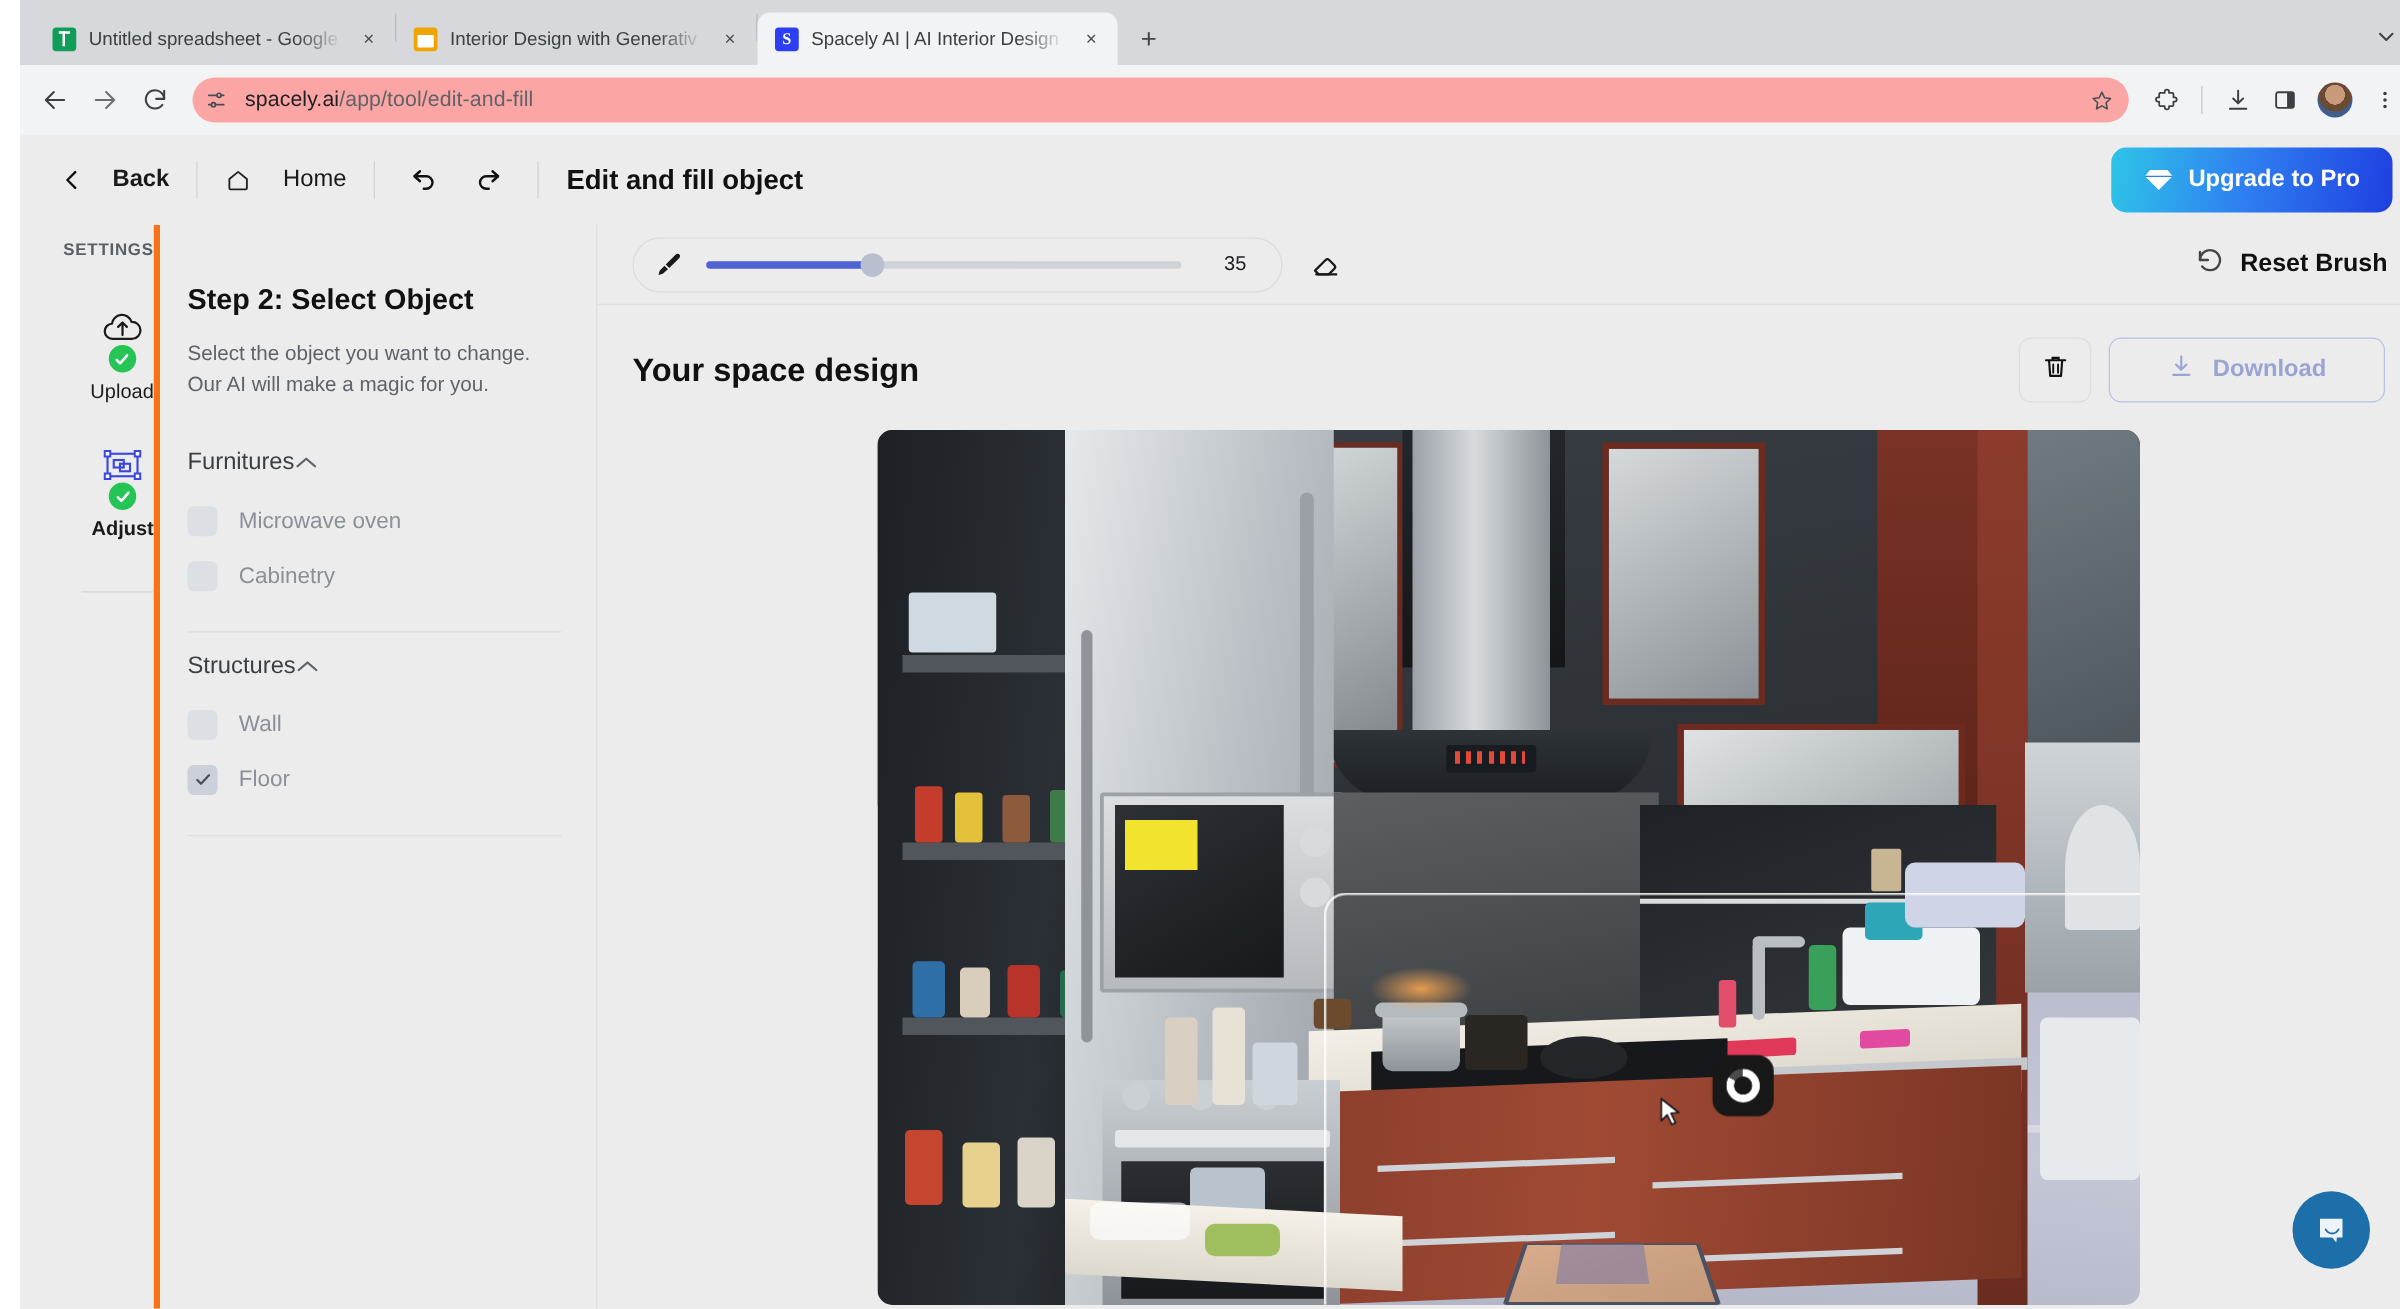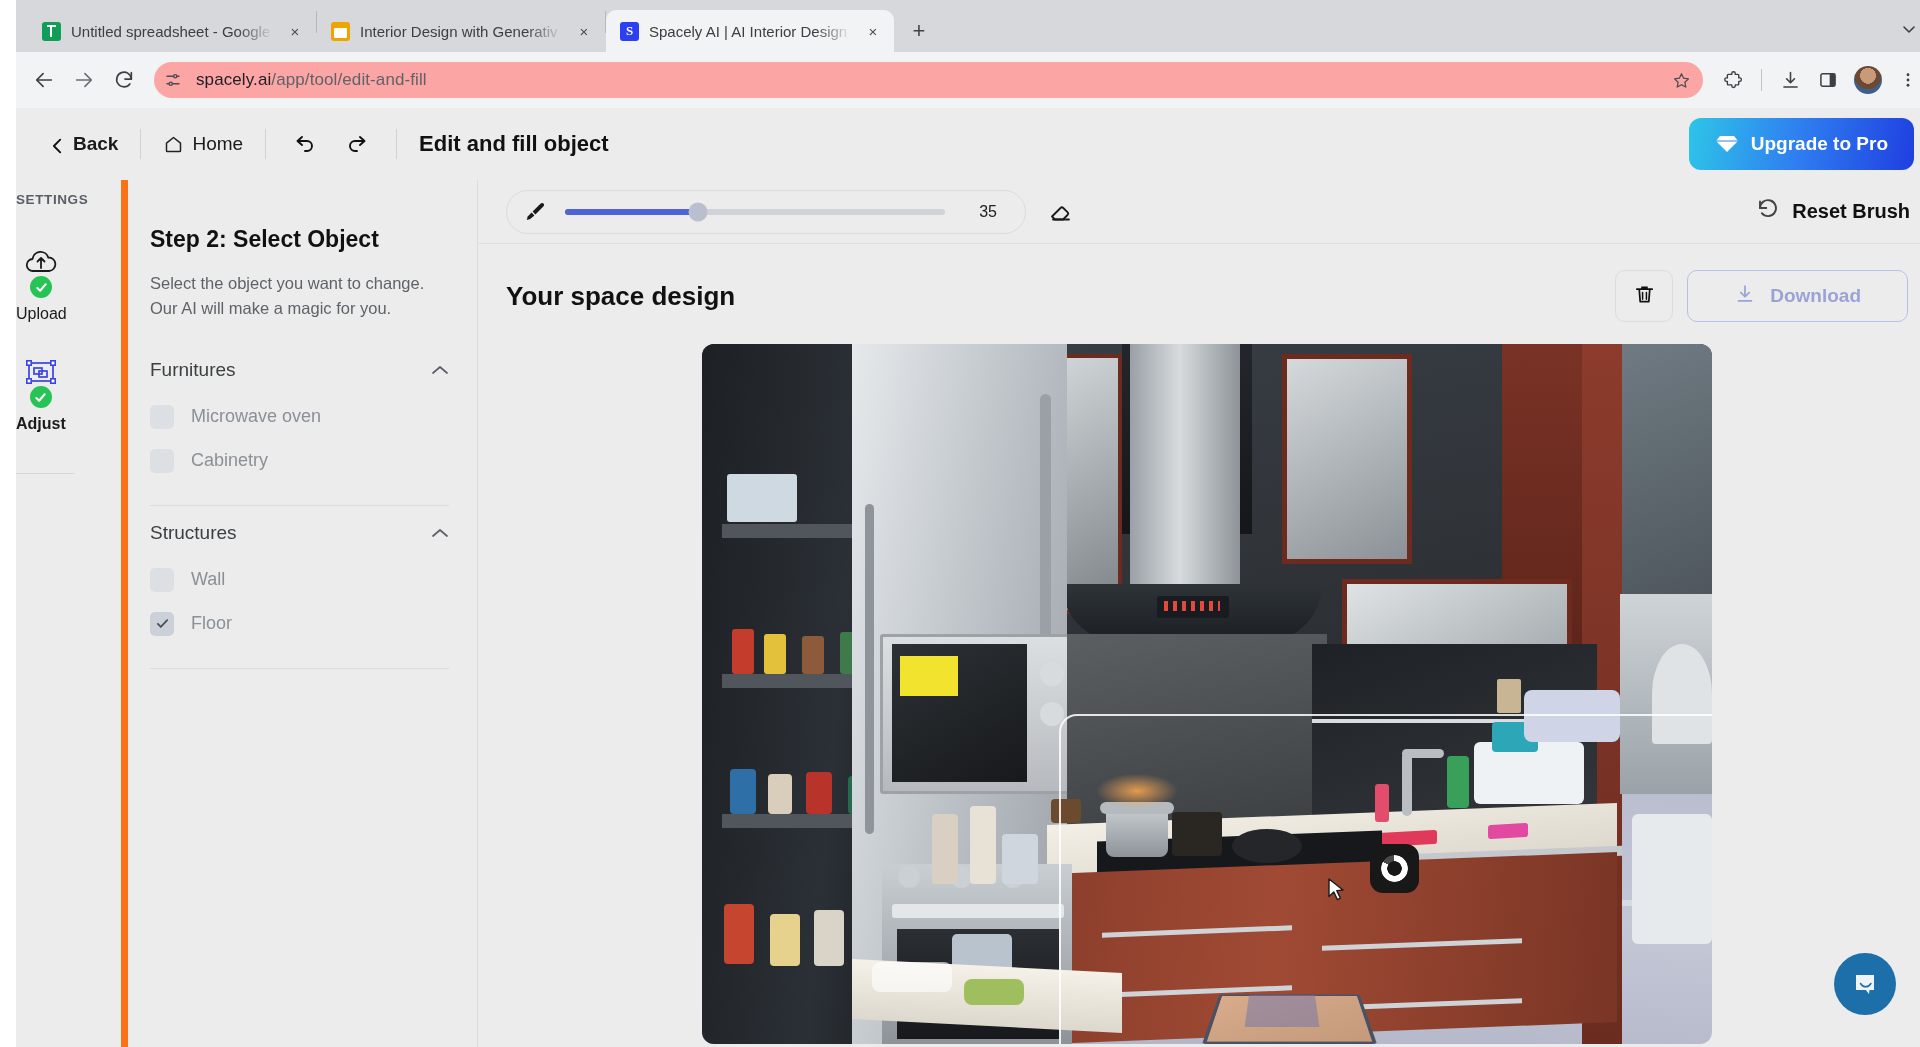--- a/index.html
+++ b/index.html
@@ -90,38 +90,38 @@
     background: radial-gradient(circle at 50% 35%, #c99a7a 0 34%, #6b4a33 35% 58%, #3f5e8c 59% 100%);
   }
 
   
   .app { flex:1 1 auto; background:#ececec; display:flex; flex-direction:column; position:relative; }
 
   .app-header {
     height: 72px; flex:0 0 72px; display:flex; align-items:center;
     padding: 0 22px 0 34px; gap: 0; background:#ececec;
   }
-  .hdr-item { display:flex; align-items:flex-end; gap:8px; font-size:19px; color:#1a1a1a; font-weight:700; }
+  .hdr-item { display:flex; align-items:center; gap:25px; font-size:19px; color:#1a1a1a; font-weight:700; }
   .hdr-item.normal { font-weight:400; }
   .hdr-sep { width:1px; height:30px; background:#d2d2d2; margin:0 22px; }
   .hdr-icon-btn { width:34px; height:34px; display:flex; align-items:center; justify-content:center; color:#1a1a1a;}
   .hdr-title { font-size:22px; font-weight:700; color:#111; }
   .spacer { flex:1 1 auto; }
   .upgrade-btn {
     height: 52px; padding: 0 26px; border-radius: 12px; display:flex; align-items:center; gap:12px;
     background: linear-gradient(100deg,#2ec5e8 0%, #2f7ff0 48%, #1f3fe0 100%);
     color:#fff; font-size:19px; font-weight:600;
   }
 
   .body-row { flex:1 1 auto; display:flex; min-height:0; }
 
   
   .rail {
-    width: 112px; flex:0 0 112px; background:#ececec; border-right:7px solid #f97316;
-    display:flex; flex-direction:column; align-items:flex-start; padding-top: 12px;
+    width: 112px; flex:0 0 112px; background:#ececec; border-right:5px solid #f97316;
+    display:flex; flex-direction:column; align-items:flex-end; padding-top: 12px;
   }
   .rail-title { font-size:13.5px; font-weight:700; color:#5a5f66; letter-spacing:.6px; margin-bottom:38px;}
   .rail-item { display:flex; flex-direction:column; align-items:center; margin-bottom: 32px; position:relative; }
   .rail-glyph { width:40px; height:36px; display:flex; align-items:center; justify-content:center; color:#222; }
   .rail-check {
     width:26px; height:26px; border-radius:50%; background:#25c455; color:#fff;
     display:flex; align-items:center; justify-content:center; font-size:15px;
     margin-top:-7px; border:2px solid #ececec; z-index:2;
   }
   .rail-label { font-size:16px; color:#1b1b1b; margin-top:5px; }
@@ -129,21 +129,21 @@
   .rail-divider { width:58px; height:1px; background:#d6d6d6; margin-top:8px; }
 
   
   .panel {
     width: 350px; flex:0 0 350px; background:#ececec; border-right:1px solid #dcdcdc;
     padding: 46px 28px 0 22px;
   }
   .panel h2 { font-size:23px; font-weight:700; color:#111; margin-bottom:18px; }
   .panel-desc { font-size:16.5px; line-height:1.5; color:#5f6368; margin-bottom:30px; }
   .group-head {
-    display:flex; align-items:center; justify-content:space-between;
+    display:flex; align-items:center; 
     font-size:19px; color:#3c4043; padding: 8px 0 14px 0;
   }
   .chev { color:#5f6368; display:flex; }
   .check-row { display:flex; align-items:center; gap:17px; padding: 10px 0; }
   .cb {
     width:24px; height:24px; border-radius:5px; background:#dcdfe4;
     display:flex; align-items:center; justify-content:center; color:#4a4f57; font-size:15px; flex:0 0 24px;
   }
   .cb.unchecked { color: transparent; }
   .cb.checked { background:#ccd1d9; }

